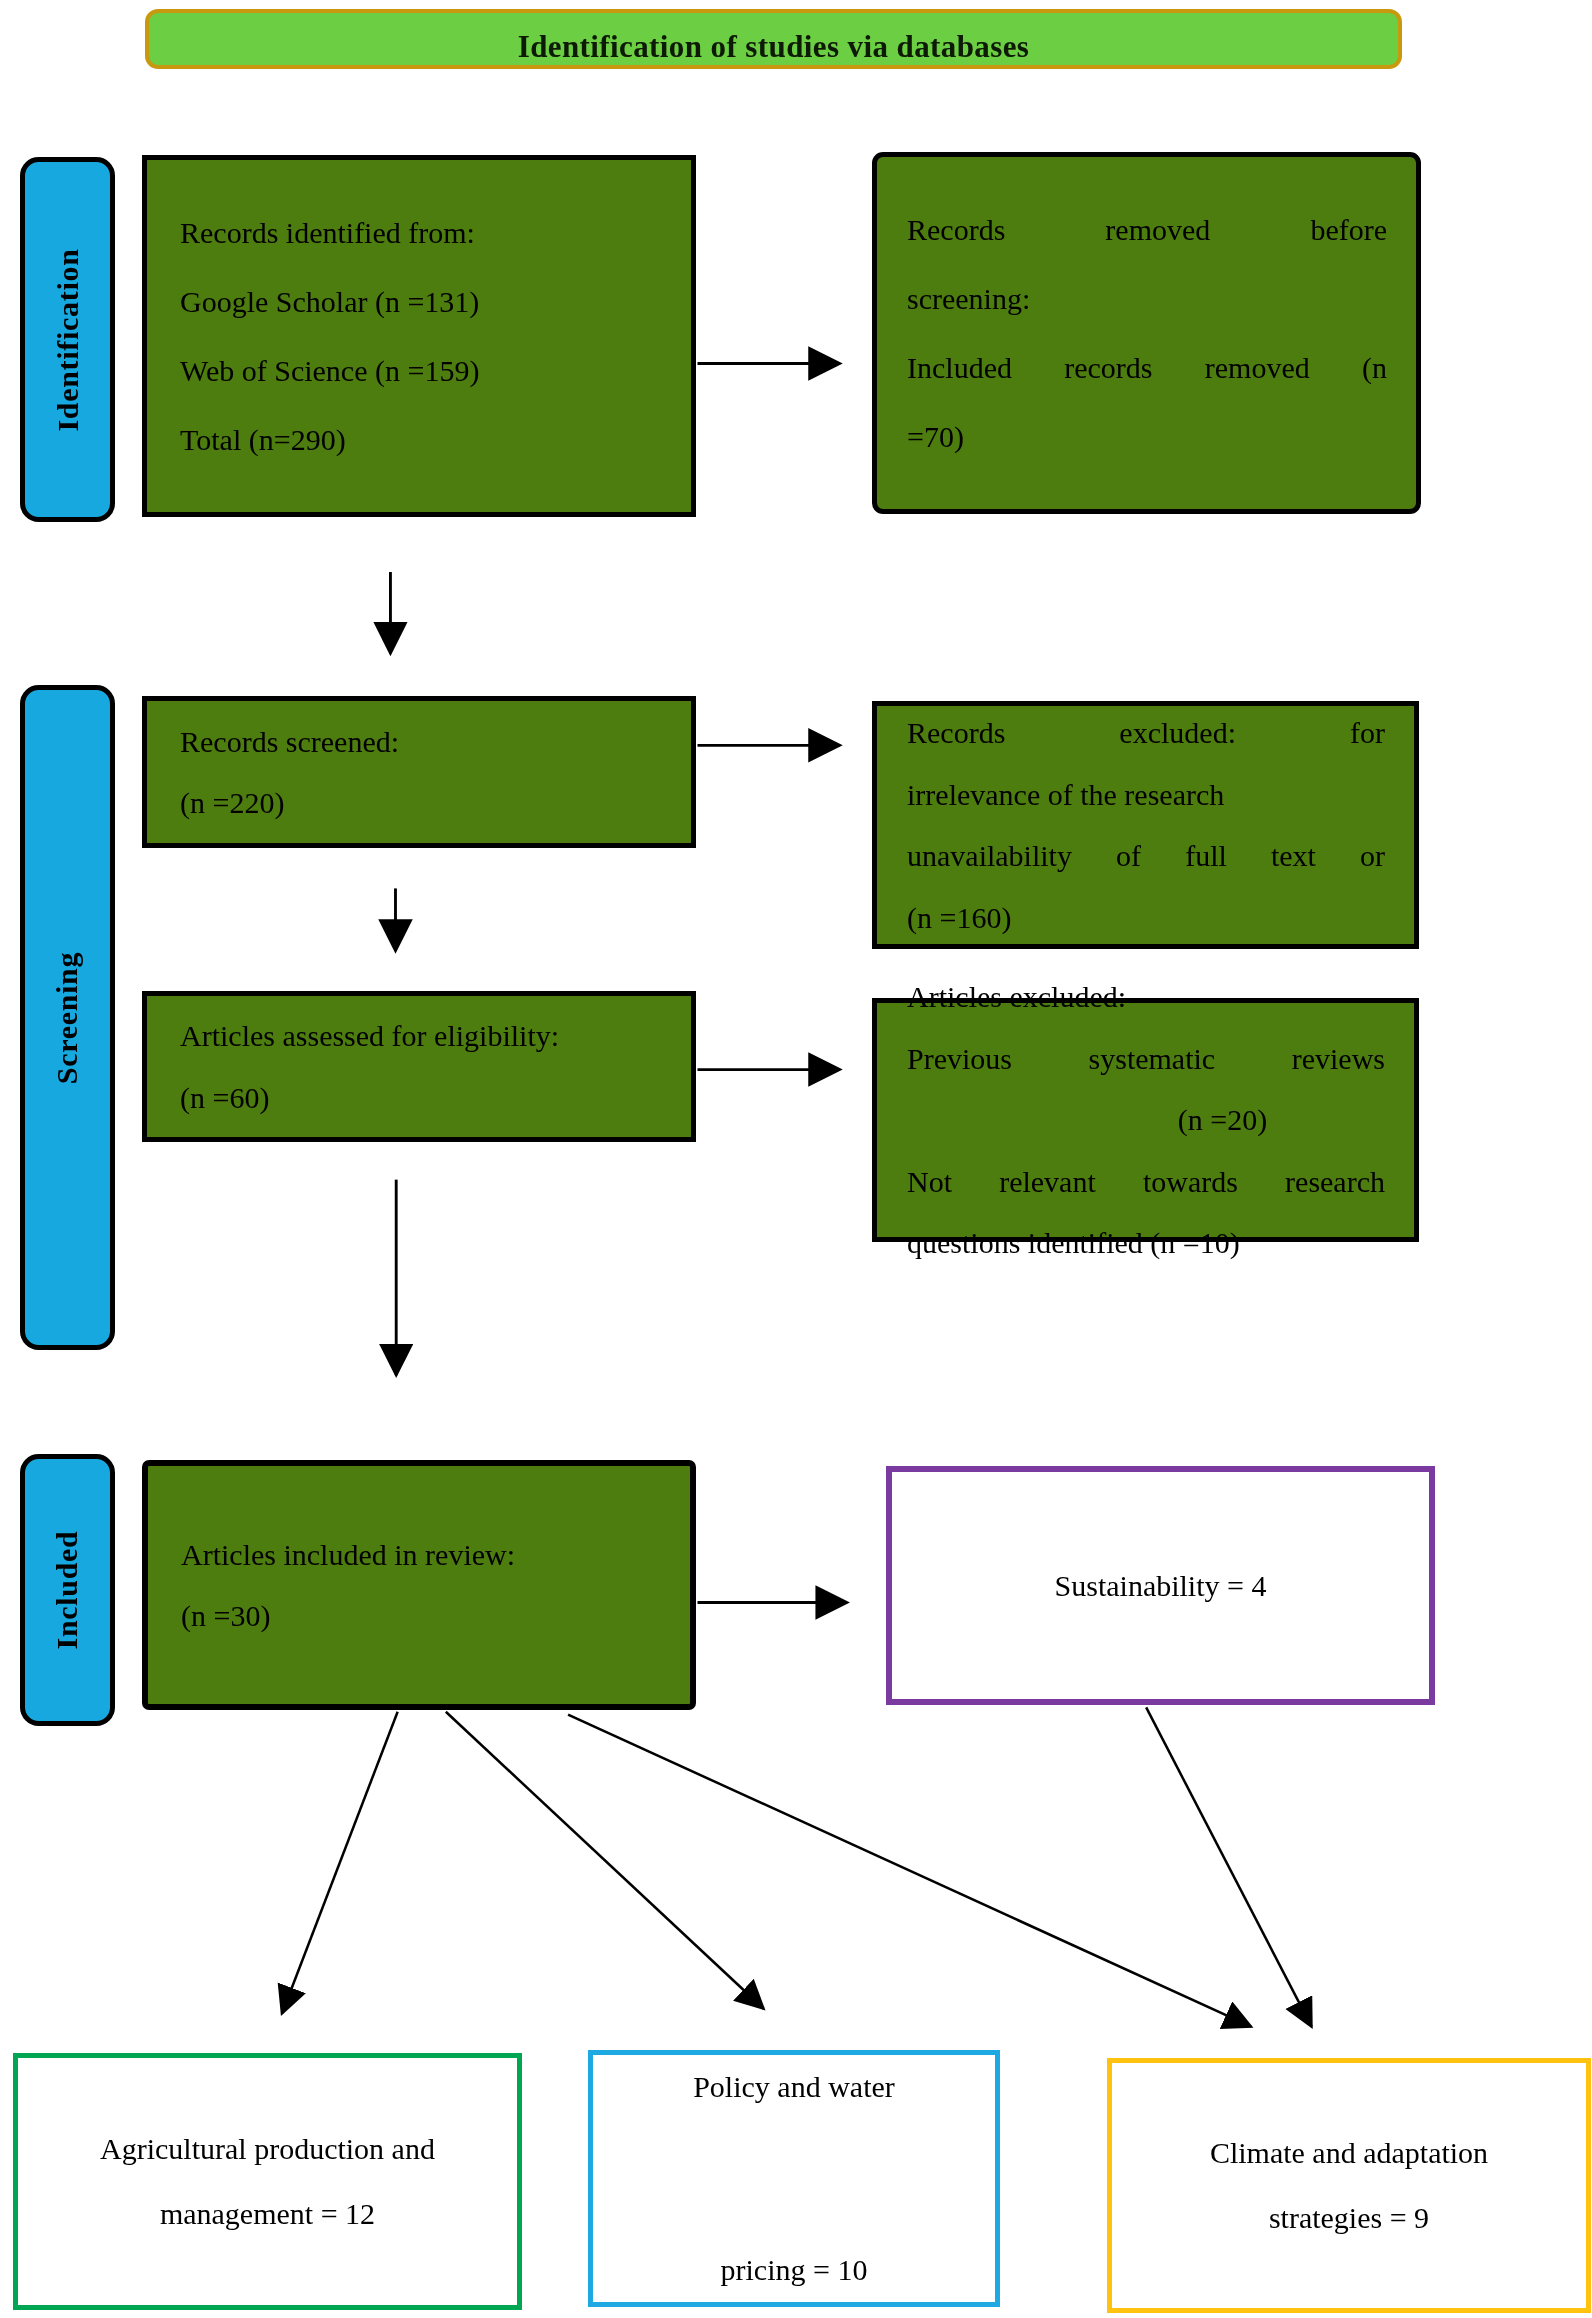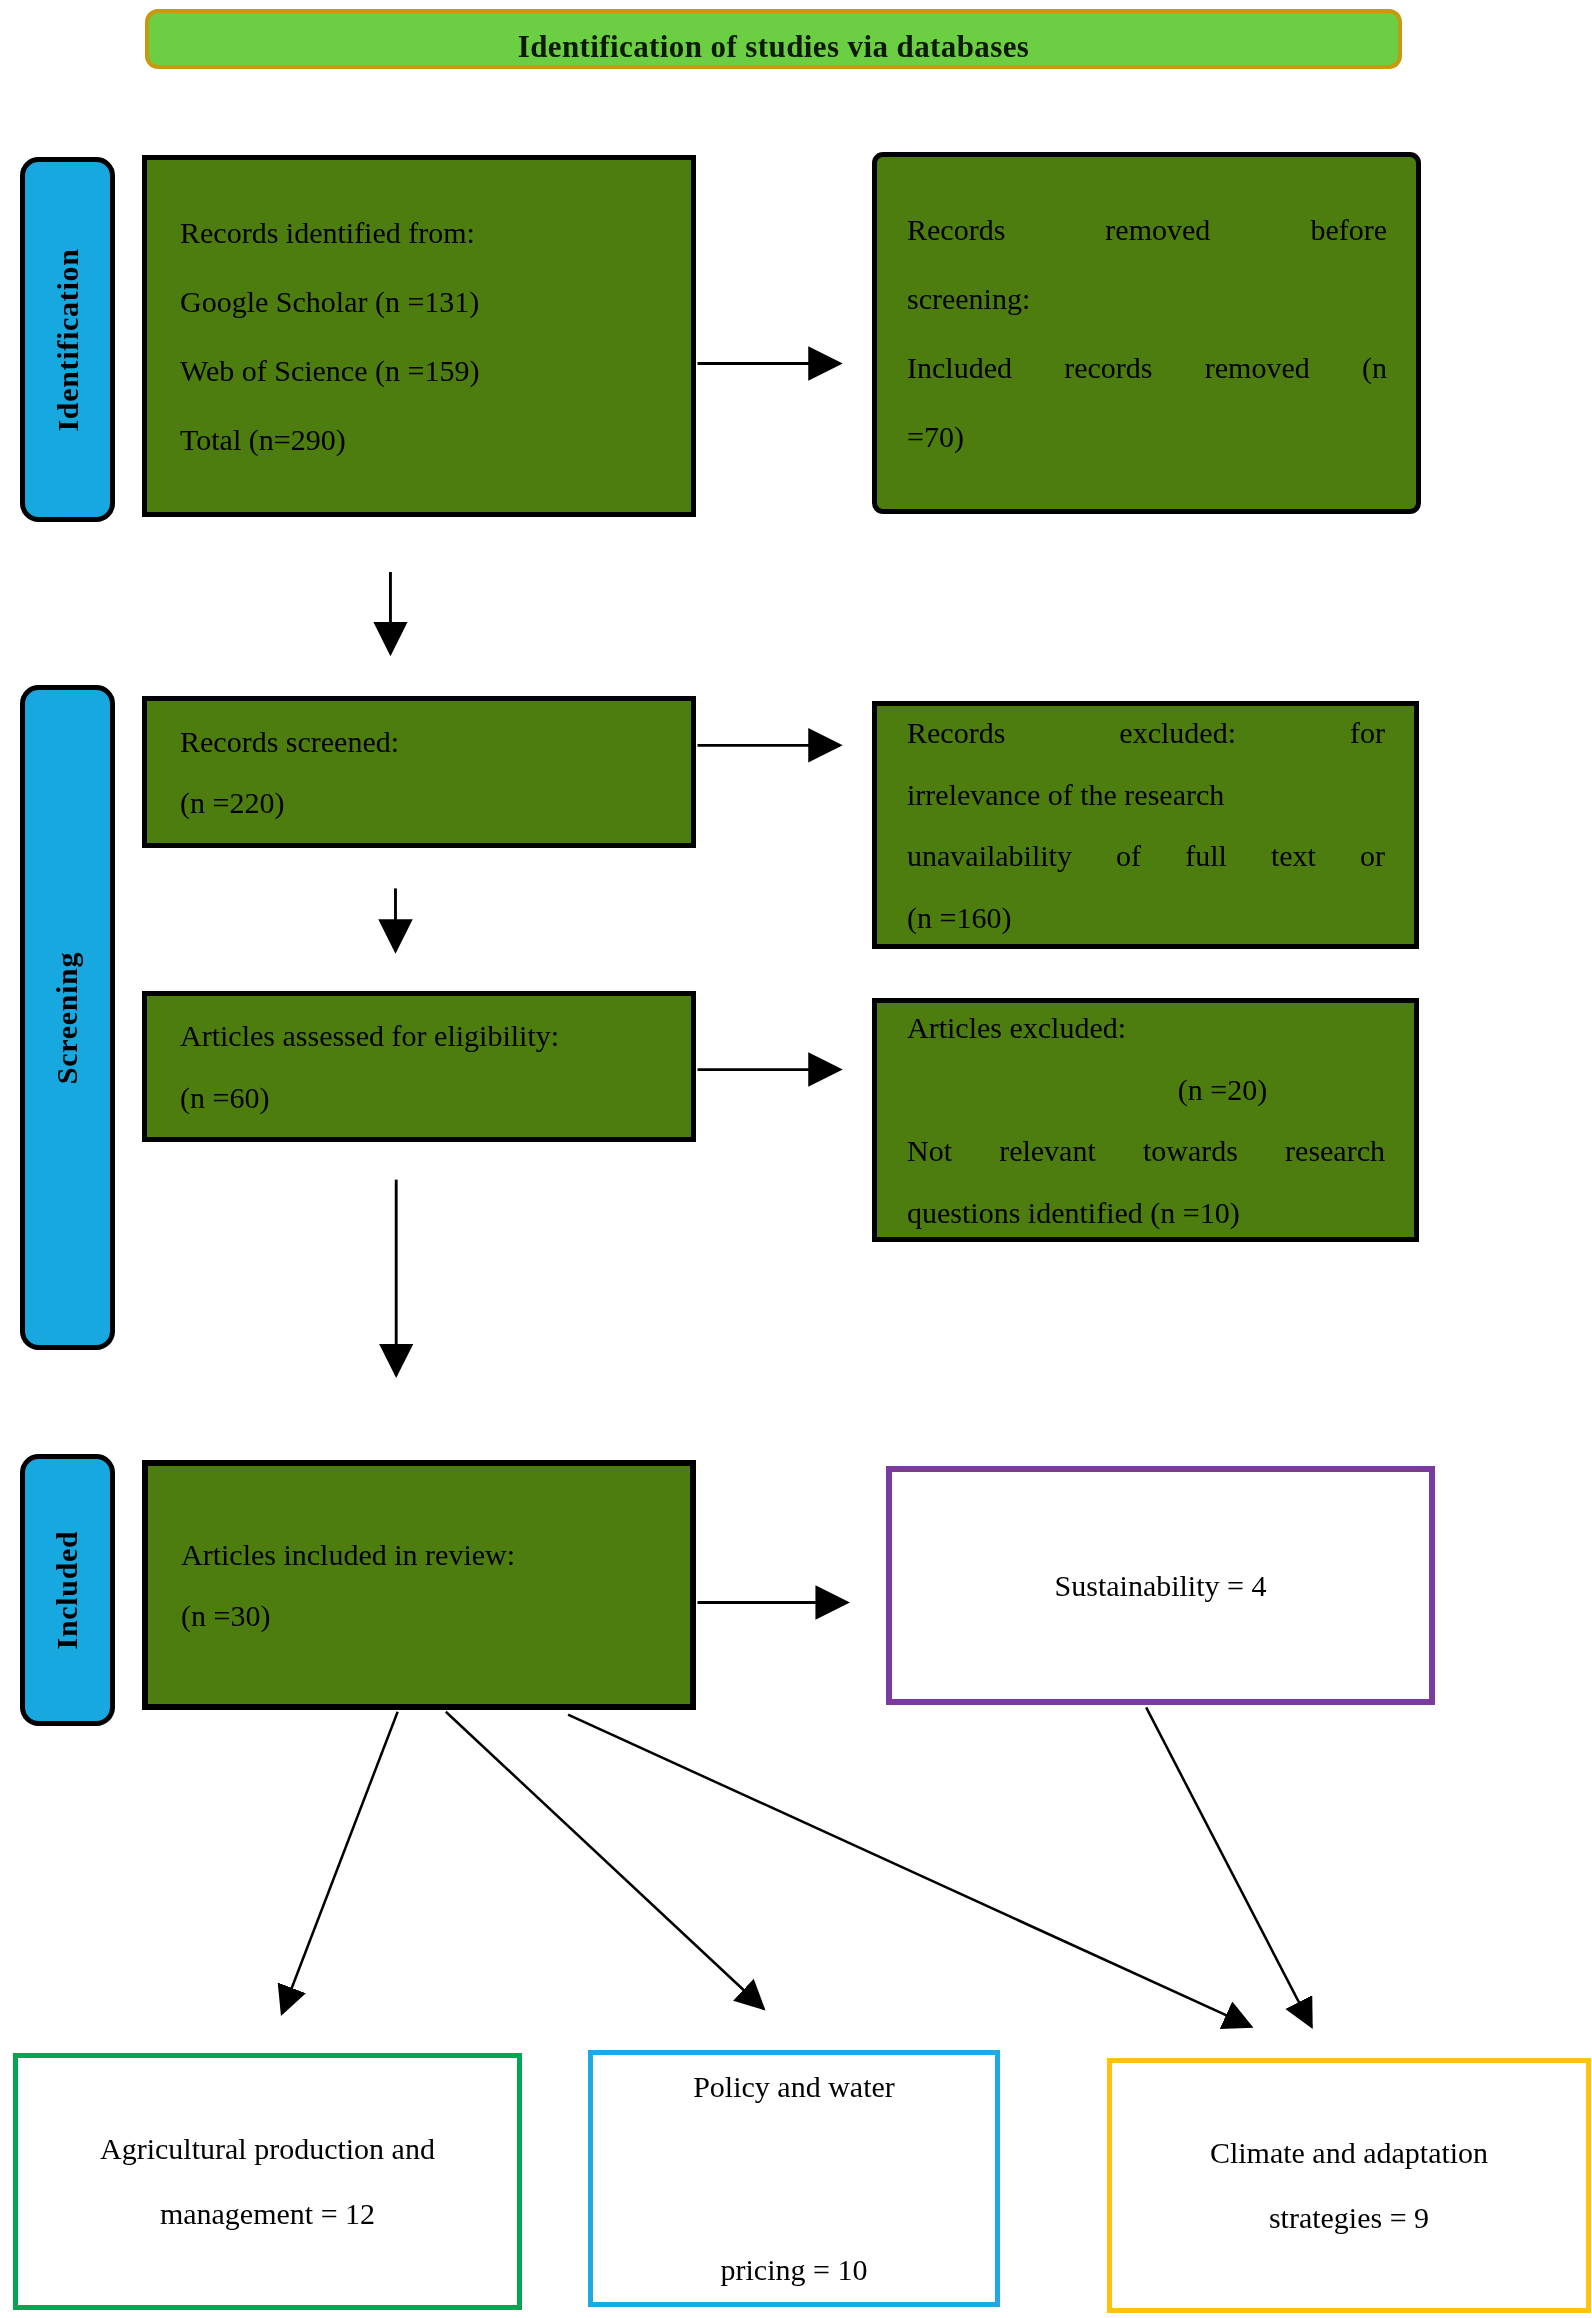--- a/index.html
+++ b/index.html
@@ -119,26 +119,27 @@
     <div class="line">(n =160)</div>
   </div>
 
   <div class="abs fbox pad-l lh-b" style="left:142px;top:991px;width:554px;height:151px;">
     <div class="line">Articles assessed for eligibility:</div>
     <div class="line">(n =60)</div>
   </div>
 
   <div class="abs fbox pad-lr lh-b" style="left:872px;top:998px;width:547px;height:244px;">
     <div class="line">Articles excluded:</div>
+    <div class="line spread">Previous systematic reviews</div>
     <div class="line center-r">(n =20)</div>
     <div class="line spread">Not relevant towards research</div>
     <div class="line">questions identified (n =10)</div>
   </div>
 
-  <div class="abs fbox thick pad-l lh-b" style="left:142px;top:1460px;width:554px;height:250px;">
+  <div class="abs fbox thick pad-l lh-b" style="left:142px;top:1460px;width:554px;height:250px;border-radius:7px;">
     <div class="line">Articles included in review:</div>
     <div class="line">(n =30)</div>
   </div>
 
   <div class="abs purplebox" style="left:886px;top:1466px;width:549px;height:239px;">
     <span>Sustainability = 4</span>
   </div>
 
   <div class="abs catbox green" style="left:13px;top:2053px;width:509px;height:257px;">
     <div class="line">Agricultural production and</div>

